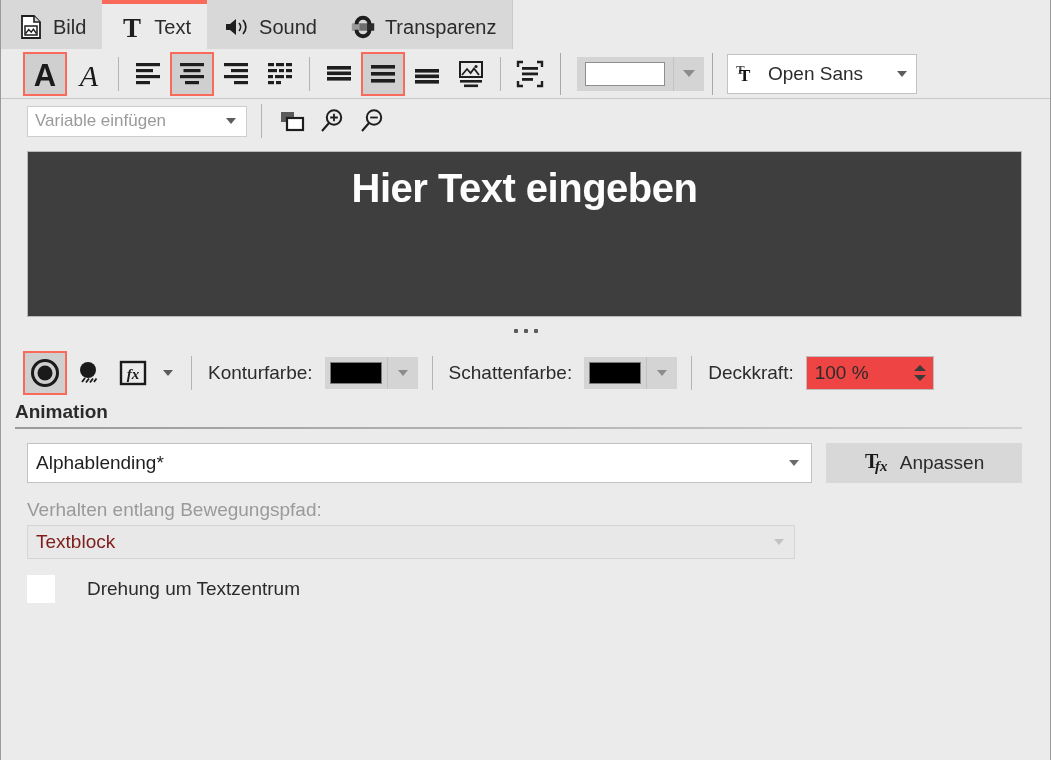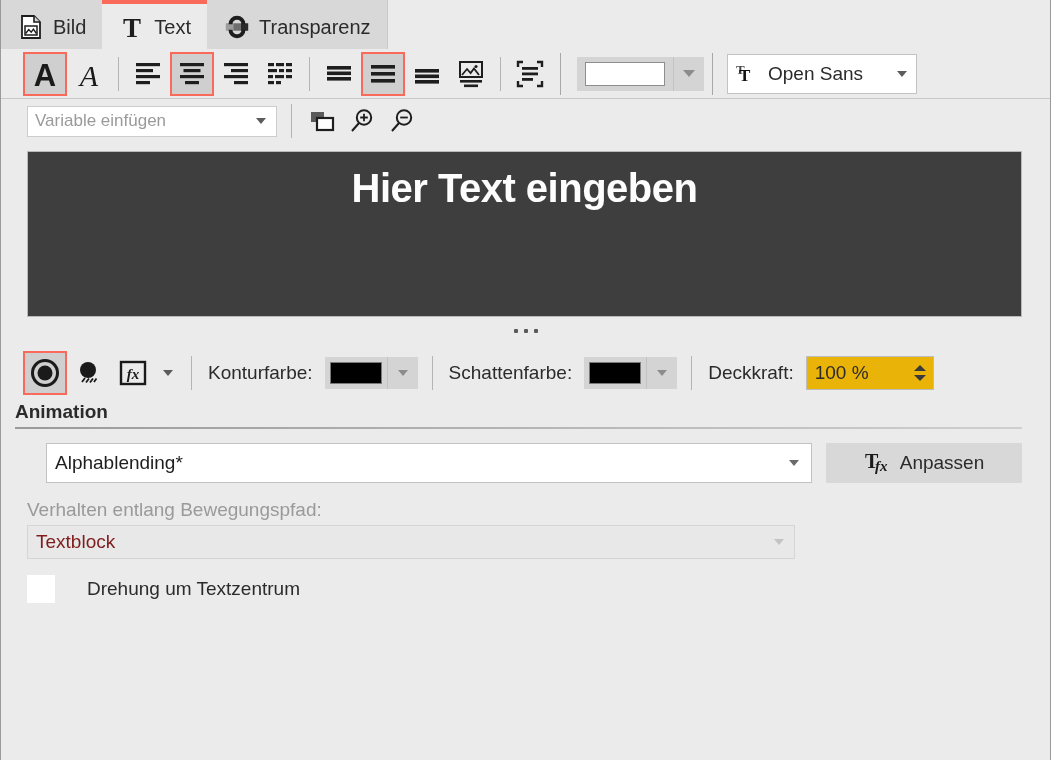--- a/index.html
+++ b/index.html
@@ -128,21 +128,21 @@
   .sizecombo .fval { flex:1; font-size: 19px; color: #2b2b2b; padding-left: 9px; }
 
   
   .toolbar2 {
     display: flex; align-items: center;
     height: 44px;
     padding-left: 26px;
   }
   .varcombo {
     display: flex; align-items: center;
-    width: 250px; height: 31px;
+    width: 220px; height: 31px;
     background: #ffffff;
     border: 1px solid #cdcdcd;
     box-sizing: border-box;
     cursor: pointer;
   }
   .varcombo .vlabel { flex:1; font-size: 17px; color: #9a9a9a; padding-left: 7px;}
   .varcombo .varrow { width: 30px; display:flex; align-items:center; justify-content:center;}
   .ibtn {
     width: 40px; height: 38px;
     display:flex; align-items:center; justify-content:center;
@@ -203,34 +203,33 @@
   .lbl { font-size: 19px; color: #2b2b2b; }
   .colorpick {
     display: flex; align-items: stretch; height: 32px; cursor: pointer;
   }
   .colorpick .cbox { width: 62px; background:#d4d4d4; display:flex; align-items:center; justify-content:center;}
   .colorpick .cin { width: 52px; height: 22px; border:1px solid #7a7a7a; box-sizing:border-box;}
   .colorpick .cdd { width: 30px; background:#d4d4d4; display:flex;align-items:center;justify-content:center; border-left:1px solid #c3c3c3;}
   .spin {
     display:flex; align-items:center;
     width: 128px; height: 34px;
-    background:#eab308; border:1px solid #bdbdbd; box-sizing:border-box;
+    background:#ef4444; border:1px solid #bdbdbd; box-sizing:border-box;
     cursor: text;
   }
   .spin .sval { flex:1; font-size: 19px; color:#2b2b2b; padding-left:8px;}
   .spin .sarrows { width: 26px; display:flex; flex-direction:column; align-items:center; justify-content:center; gap:4px;}
   .tri-up { width:0;height:0;border-left:6px solid transparent;border-right:6px solid transparent;border-bottom:6px solid #3a3a3a;}
   .tri-dn { width:0;height:0;border-left:6px solid transparent;border-right:6px solid transparent;border-top:6px solid #3a3a3a;}
 
   
   .animrow {
     display:flex; align-items:center;
     padding: 14px 28px 0 26px;
     gap: 14px;
-    margin-left: 19px;
   }
   .animsel {
     flex: 1;
     height: 40px;
     background:#fff; border:1px solid #c2c2c2; box-sizing:border-box;
     display:flex; align-items:center;
     cursor:pointer;
   }
   .animsel .aval { flex:1; font-size:19px; color:#1e1e1e; padding-left:8px;}
   .animsel .aarrow { width:34px; display:flex;align-items:center;justify-content:center;}
@@ -294,20 +293,30 @@
 
     <div class="tab active">
       <span class="tab-ico">
         <svg width="26" height="28" viewBox="0 0 26 28">
           <text x="13" y="24" font-family="Liberation Serif, serif" font-size="27" font-weight="bold" fill="#1e1e1e" text-anchor="middle">T</text>
         </svg>
       </span>
       <span class="tab-label">Text</span>
     </div>
 
+    <div class="tab">
+      <span class="tab-ico">
+        <svg width="28" height="26" viewBox="0 0 28 26">
+          <path d="M3 10 h4 l6-5 v16 l-6-5 H3 Z" fill="#1e1e1e"></path>
+          <path d="M16 9 a6 6 0 0 1 0 8" fill="none" stroke="#1e1e1e" stroke-width="1.7"></path>
+          <path d="M20 6 a10 10 0 0 1 0 14" fill="none" stroke="#1e1e1e" stroke-width="1.7"></path>
+        </svg>
+      </span>
+      <span class="tab-label">Sound</span>
+    </div>
 
     <div class="tab">
       <span class="tab-ico">
         <svg width="30" height="26" viewBox="0 0 30 26">
           <rect x="3" y="9" width="8" height="8" fill="#9c9c9c"></rect>
           <rect x="11" y="9" width="8" height="8" fill="#6e6e6e"></rect>
           <rect x="19" y="9" width="8" height="8" fill="#2b2b2b"></rect>
           <path d="M8 10 a7 7 0 0 1 14 0" fill="none" stroke="#1e1e1e" stroke-width="4.2"></path>
           <path d="M8 16 a7 7 0 0 0 14 0" fill="none" stroke="#1e1e1e" stroke-width="4.2"></path>
         </svg>

